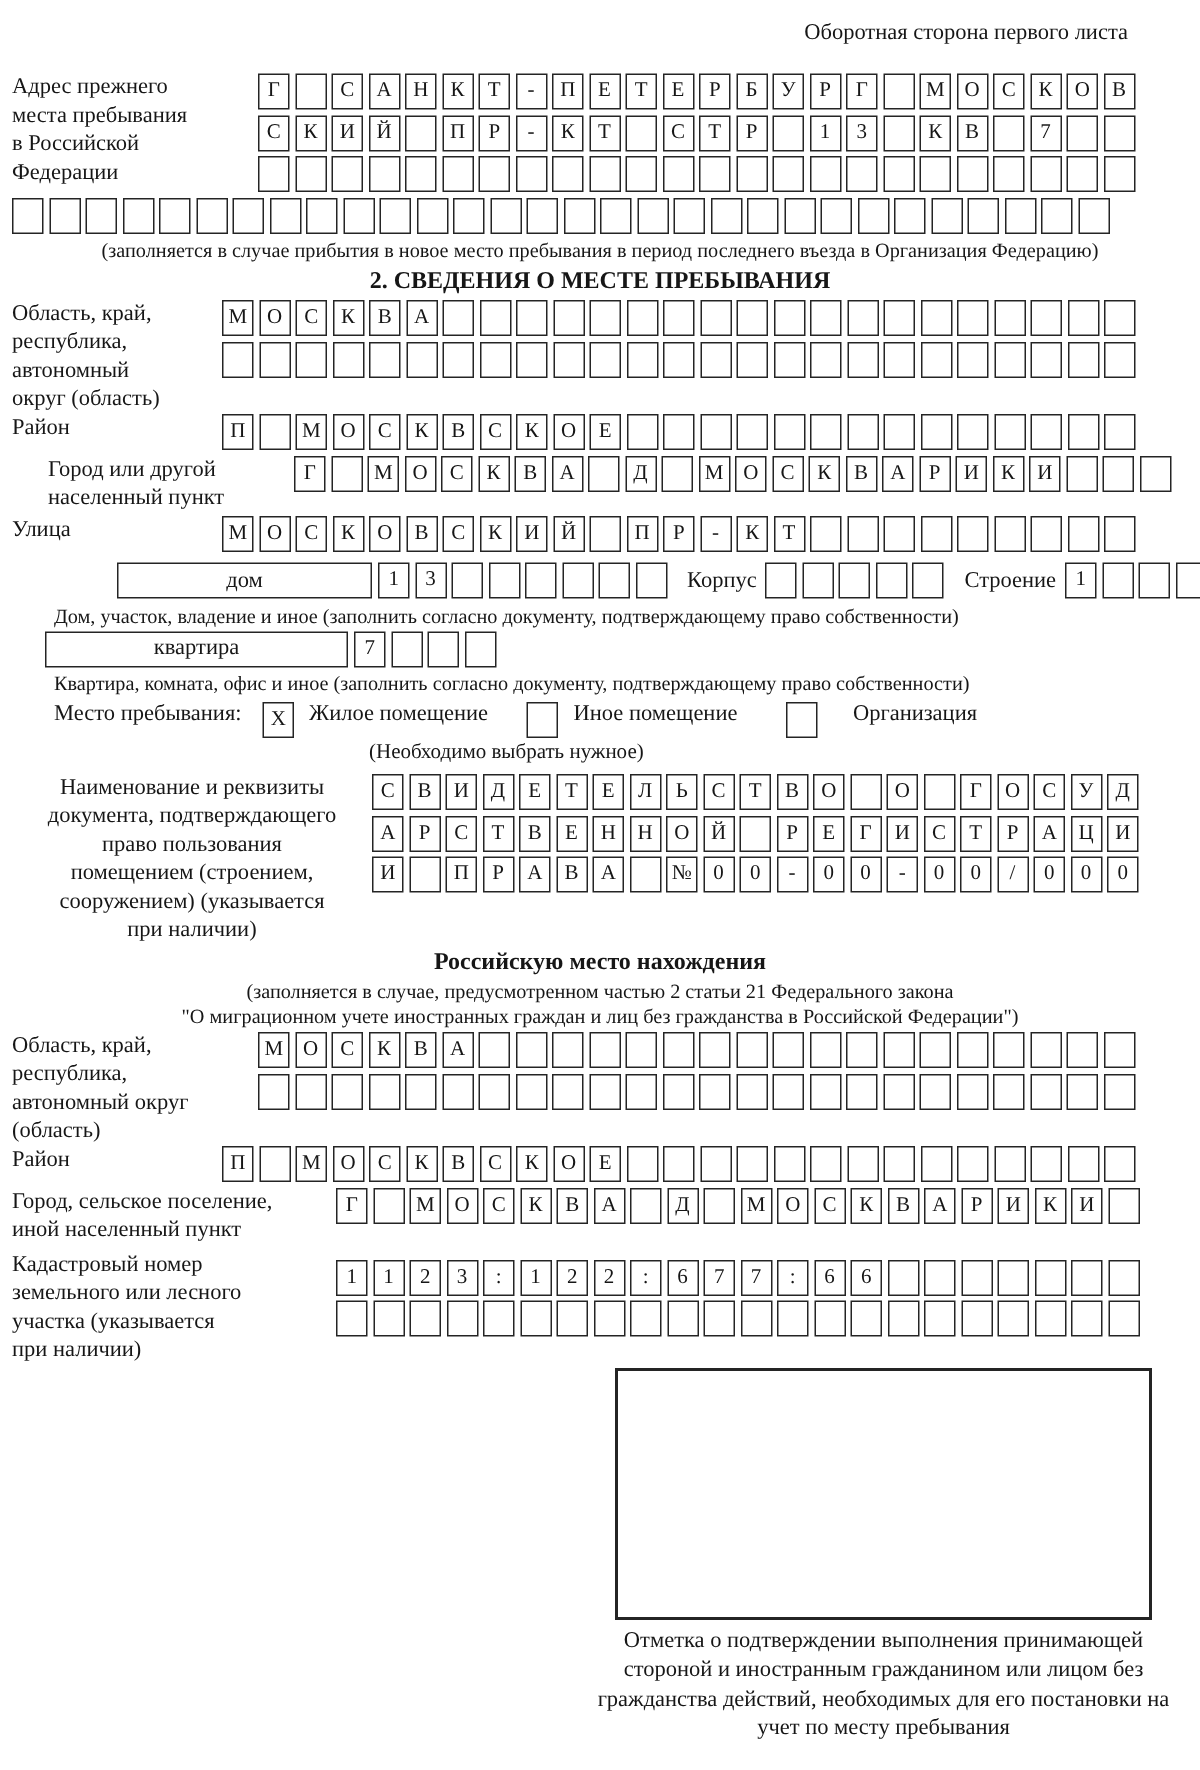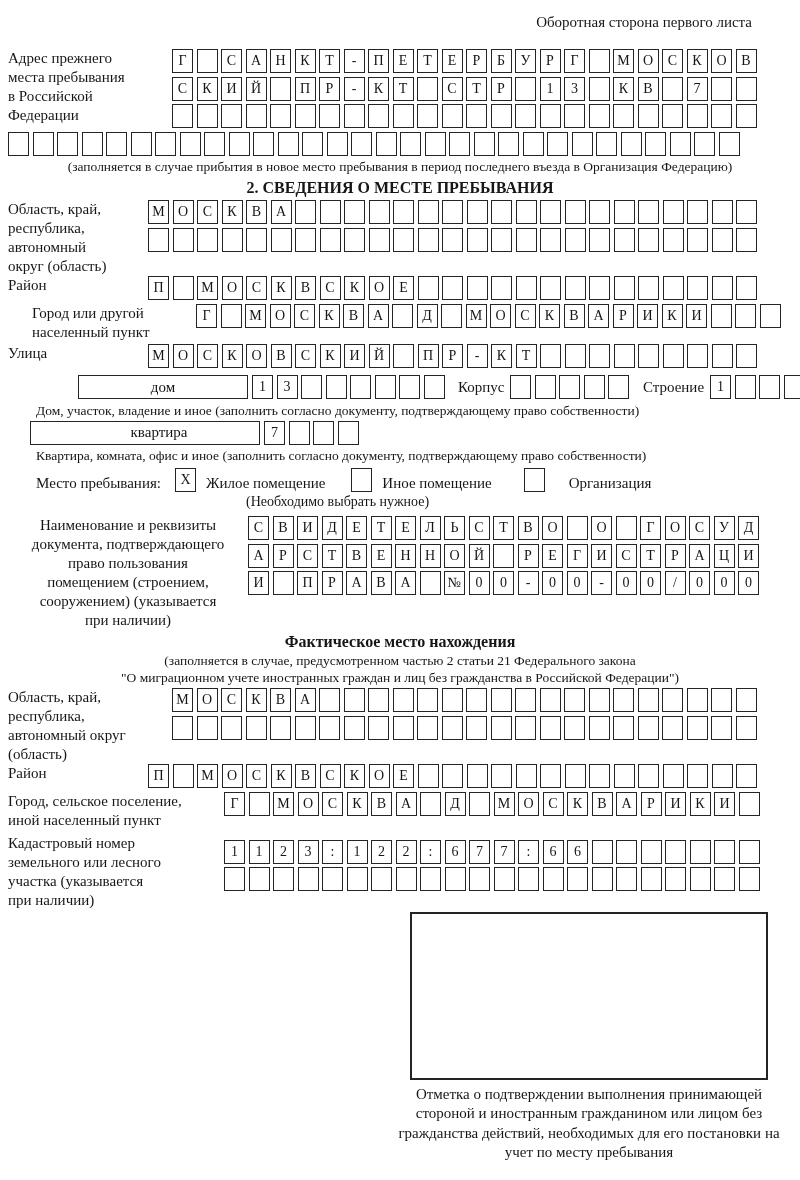--- a/index.html
+++ b/index.html
@@ -28,33 +28,33 @@
     border:1.6px solid #242424; margin-right:3.5px;
     display:inline-flex; align-items:center; justify-content:center;
     font-size:14px; line-height:1;
   }
 
   .widebox {
     border:1.6px solid #242424; height:22px; flex:0 0 auto;
     display:flex; align-items:center; justify-content:center;
     font-size:15px; margin-right:4px;
   }
-  .wb168 { width:168px; } .wb200 { width:200px;padding-left:28px; }
+  .wb168 { width:168px; } .wb200 { width:200px; }
 
   .inline-label { font-size:15px; line-height:24px; margin:0 6px 0 10px; flex:0 0 auto; }
 
   .cap { font-size:13.5px; line-height:16px; }
   .cap-center { text-align:center; margin-top:1px; }
   .cap-indent { margin:0 0 2px 28px; }
 
   .sec-title { text-align:center; font-weight:bold; font-size:16px; line-height:20px; margin-top:3px; }
 
   .fact-cap { text-align:center; font-size:13.5px; line-height:17px; }
 
-  .check-row { display:flex; align-items:flex-end; font-size:15px; margin:4px 0 0 28px; }
+  .check-row { display:flex; align-items:flex-start; font-size:15px; margin:4px 0 0 28px; }
   .check-row .cb { margin:0 10px 0 14px; }
   .chk-note { font-size:14px; margin:2px 0 0 238px; }
 
   .mt2 { margin-top:2px; } .mt4 { margin-top:4px;padding-left:48px; } .mt6 { margin-top:6px; }
   .pt6 { padding-top:6px; }
 
   .stamp-wrap { width:386px; margin:2px 0 0 388px; }
   .stamp-box { width:354px; height:164px; border:2px solid #242424; margin:0 auto; background:#fff; }
   .stamp-caption { margin-top:5px; font-size:15px; line-height:19.5px; text-align:center; }
 </style>
@@ -468,21 +468,21 @@
           <span class="cb">0</span>
           <span class="cb">0</span>
           <span class="cb">/</span>
           <span class="cb">0</span>
           <span class="cb">0</span>
           <span class="cb">0</span>
         </div>
     </div>
   </div>
 
-  <div class="sec-title mt2">Фактическое место нахождения</div>
+  <div class="sec-title mt2">Российскую место нахождения</div>
   <div class="fact-cap">(заполняется в случае, предусмотренном частью 2 статьи 21 Федерального закона</div>
   <div class="fact-cap">"О миграционном учете иностранных граждан и лиц без гражданства в Российской Федерации")</div>
 
   <div class="frow mt2">
     <div class="flabel w164">Область, край,
 республика,
 автономный округ
 (область)</div>
     <div class="rows">
       <div class="boxrow">

